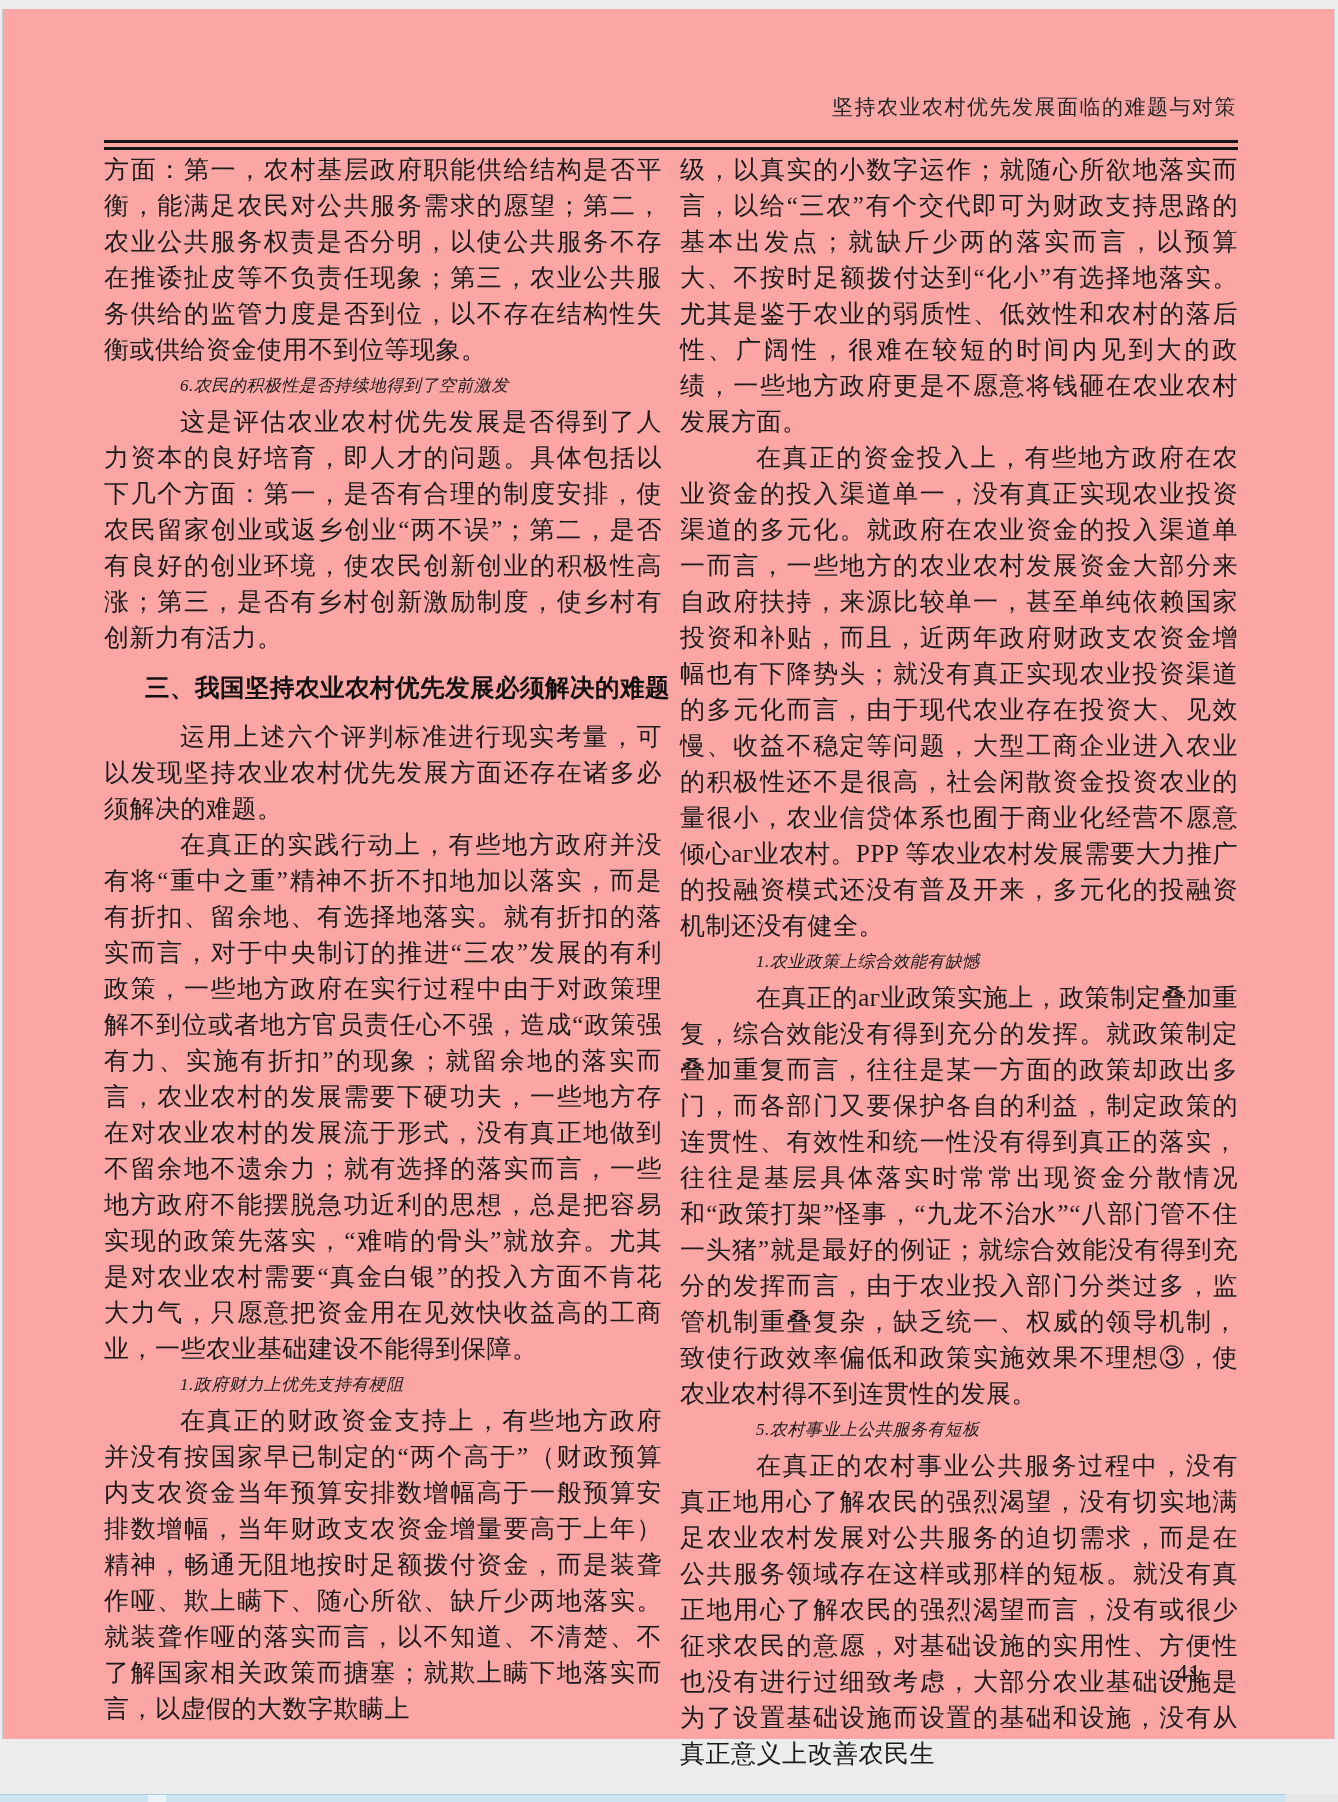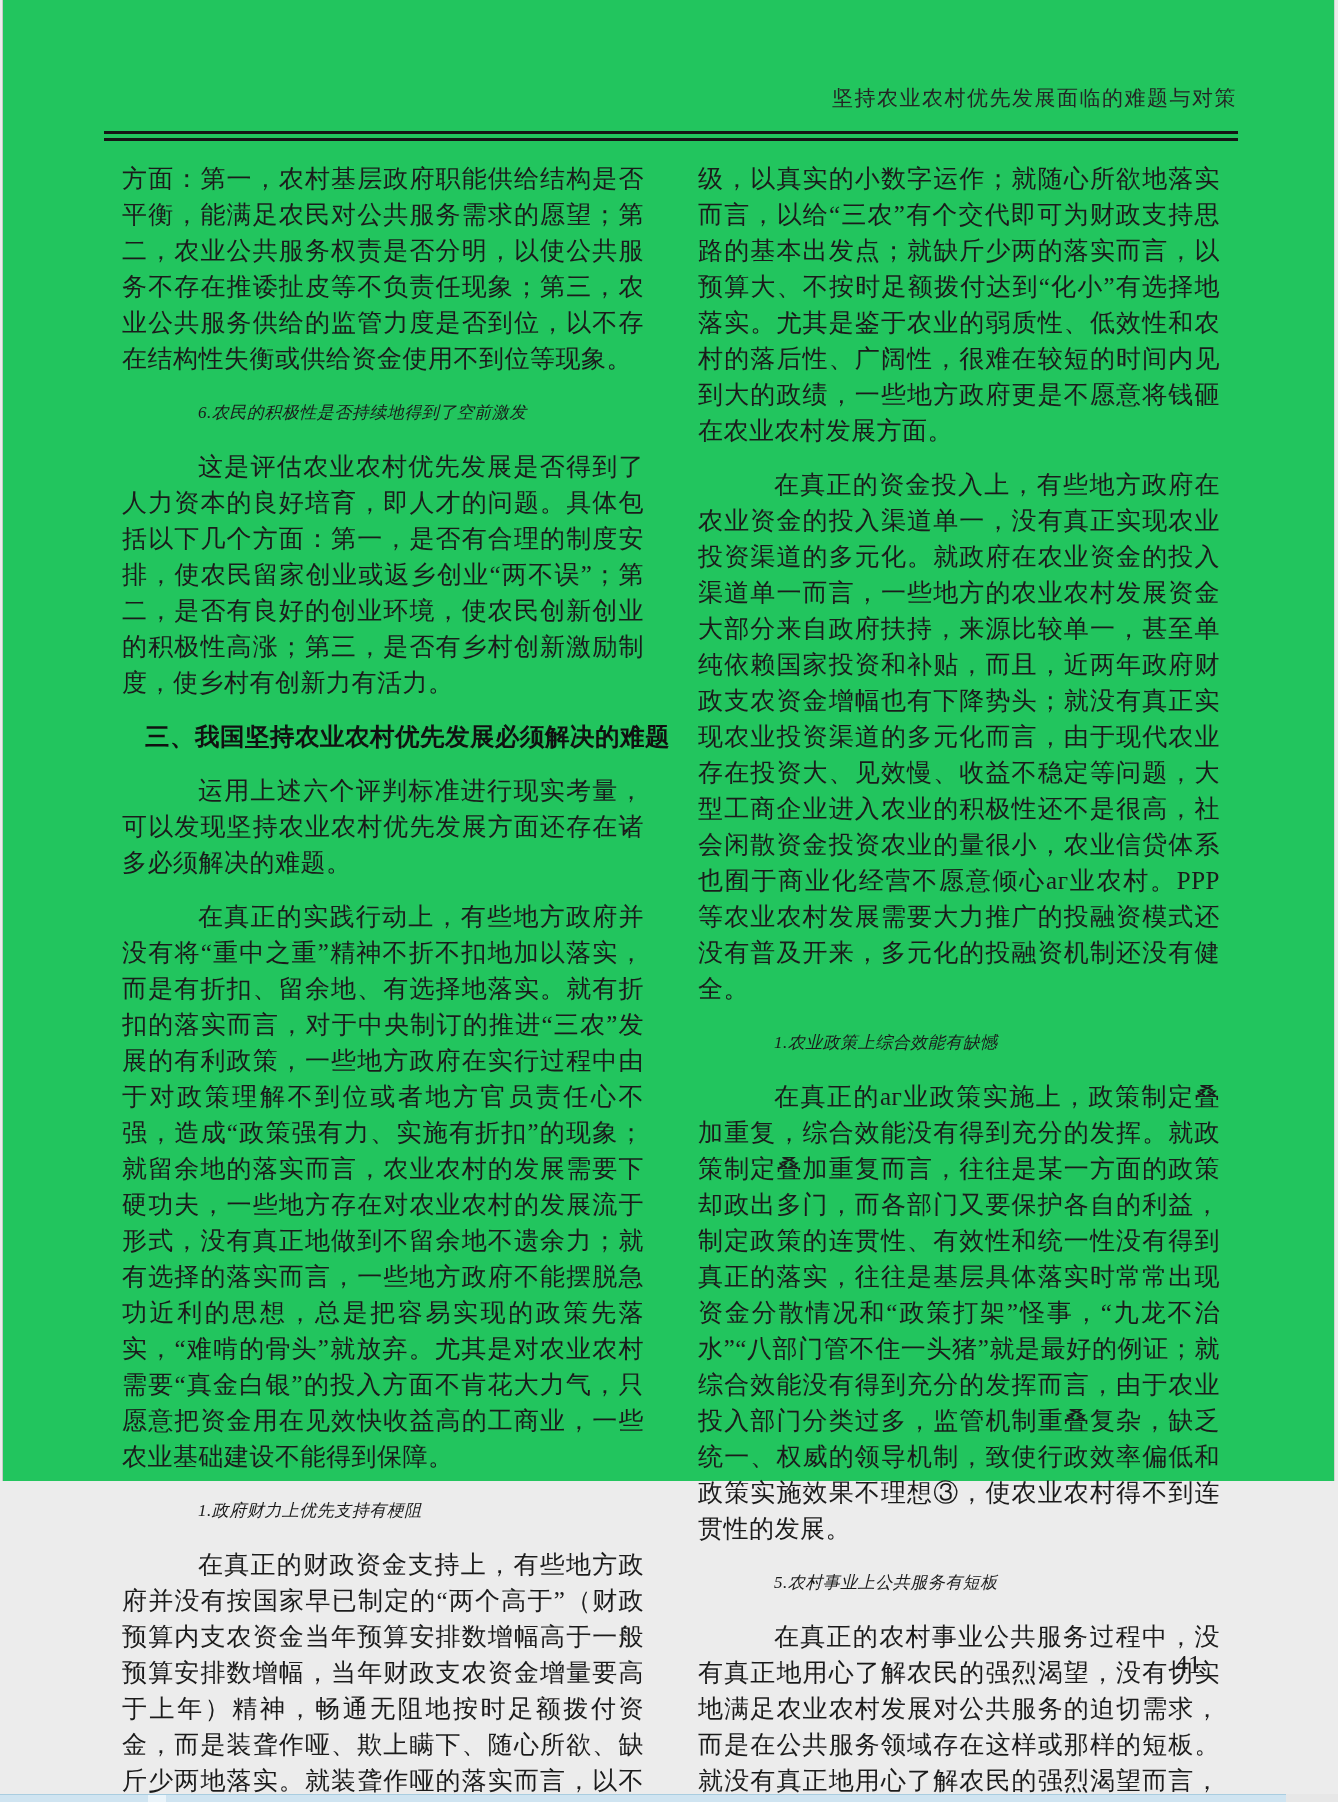--- a/index.html
+++ b/index.html
@@ -2,38 +2,38 @@
 <html><head>
 <meta charset="utf-8">
 <style>
   html,body{margin:0;padding:0;}
   body{
     width:1338px;height:1802px;position:relative;overflow:hidden;
     background:#ececec;
     font-family:"Liberation Serif","DejaVu Serif",serif;
   }
   .page{
-    position:absolute;left:2px;top:0;width:1333px;height:1481px;
-    background:#22c55e;box-sizing:border-box;
+    position:absolute;left:2px;top:9px;width:1333px;height:1730px;
+    background:#fca5a5;box-sizing:border-box;
     border-left:1px solid #c9c9c9;border-right:1px solid #d2d2d2;
   }
   .running-head{
     position:absolute;top:84px;right:97px;
     font-size:21px;letter-spacing:1.5px;color:#242424;white-space:nowrap;
   }
   .double-rule{
     position:absolute;left:101px;top:131px;width:1134px;height:4px;
     border-top:3px solid #151515;border-bottom:3px solid #151515;
   }
   .columns{
     position:absolute;left:101px;top:143px;width:1134px;
     display:flex;gap:18px;
   }
   .col{width:558px;flex:0 0 558px;}
-  p{margin:18px;}
+  p{margin:0;}
   .body{
     font-size:25px;line-height:36px;letter-spacing:0.5px;
     text-align:justify;color:#1b1b1b;
   }
   .body.indent{text-indent:76px;}
   .sub{
     font-size:17px;line-height:36px;letter-spacing:0.5px;
     text-indent:76px;color:#1b1b1b;
     font-style:italic;
     font-family:"Liberation Serif","DejaVu Serif",serif;

